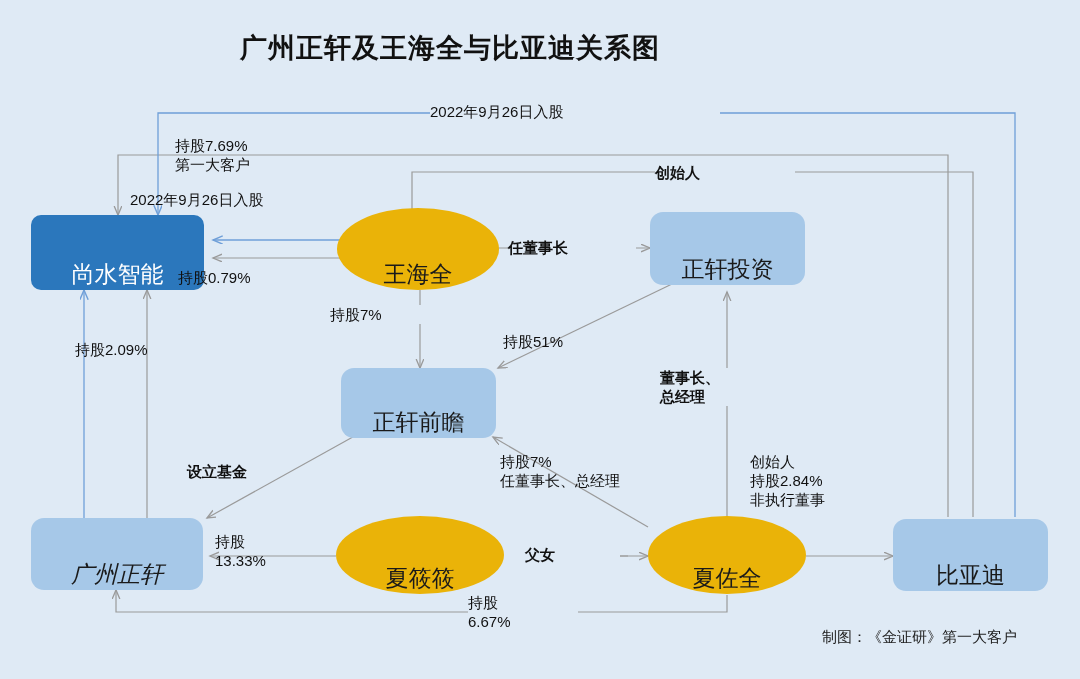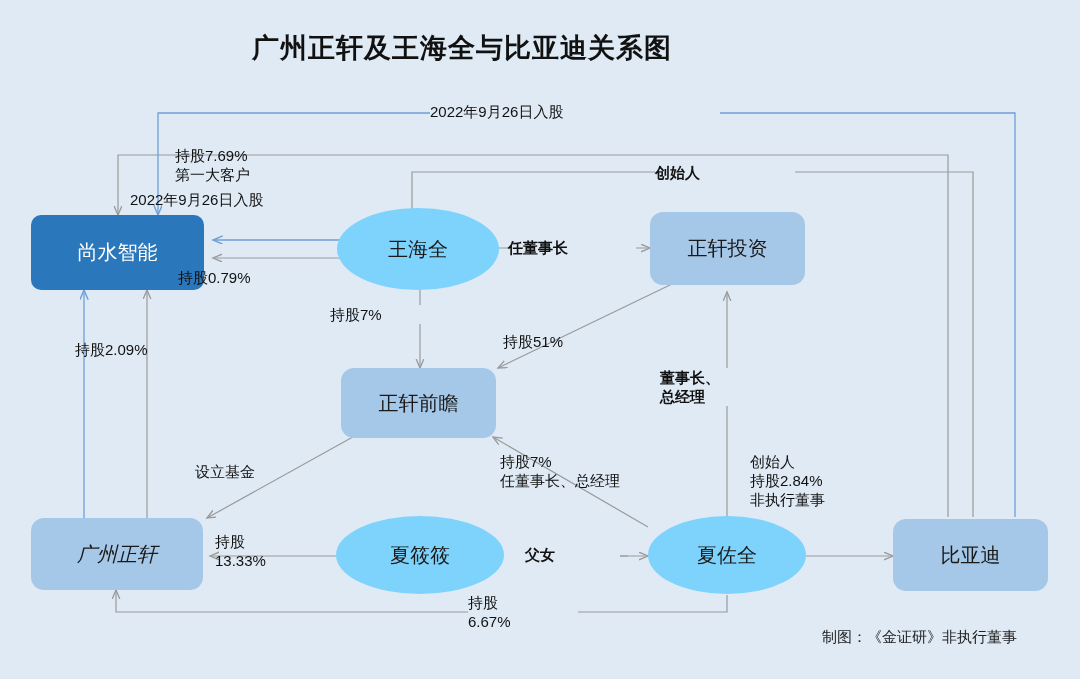--- a/index.html
+++ b/index.html
@@ -11,36 +11,35 @@
     position:relative;
   }
   #stage{position:relative;width:1080px;height:679px;}
 
   
   .title{
     position:absolute;top:30px;left:0;width:900px;
     text-align:center;
     font-size:27px;font-weight:bold;color:#111;
     letter-spacing:1px;
-    padding-left:12px;
   }
 
   
   #edges{position:absolute;left:0;top:0;width:1080px;height:679px;}
 
   
   .node{
     position:absolute;
-    display:flex;align-items:center;justify-content:center;
+    display:flex;align-items:flex-end;justify-content:center;
     text-align:center;
-    font-size:20px;color:#1a1a1a;
+    font-size:23px;color:#1a1a1a;
     z-index:5;
   }
   .node.rect{border-radius:13px;background:#a6c8e8;}
-  .node.ell{border-radius:50%;background:#7dd3fc;}
+  .node.ell{border-radius:50%;background:#eab308;}
   .node.dark{background:#2b77bc;color:#ffffff;border-radius:10px;}
 
   
   .lbl{
     position:absolute;
     font-size:15px;color:#111;
     text-align:left;
     line-height:1.28;
     white-space:pre-line;
     z-index:6;
@@ -139,53 +138,53 @@
   <div class="node ell" style="left:648px;top:516px;width:158px;height:78px;">
     <span>夏佐全</span>
   </div>
 
   <div class="node rect" style="left:893px;top:519px;width:155px;height:72px;">
     <span>比亚迪</span>
   </div>
 
   <div class="lbl" style="left:430px;top:102px;width:290px;background:#dfeaf5;">2022年9月26日入股</div>
 
-  <div class="lbl" style="left:175px;top:146px;width:180px;">持股7.69%
+  <div class="lbl" style="left:175px;top:136px;width:180px;">持股7.69%
 第一大客户</div>
 
   <div class="lbl" style="left:130px;top:190px;width:270px;">2022年9月26日入股</div>
 
   <div class="lbl b" style="left:655px;top:163px;width:140px;background:#dfeaf5;">创始人</div>
 
   <div class="lbl b" style="left:508px;top:238px;width:128px;background:#dfeaf5;">任董事长</div>
 
   <div class="lbl" style="left:178px;top:268px;width:170px;">持股0.79%</div>
 
   <div class="lbl" style="left:330px;top:305px;width:120px;background:#dfeaf5;">持股7%</div>
 
   <div class="lbl" style="left:503px;top:310px;width:130px;margin-top:22px;">持股51%</div>
 
   <div class="lbl" style="left:75px;top:340px;width:180px;">持股2.09%</div>
 
 
   <div class="lbl b" style="left:660px;top:368px;width:135px;background:#dfeaf5;">董事长、
 总经理</div>
 
-  <div class="lbl" style="left:195px;top:462px;width:140px;">设立基金</div>
+  <div class="lbl" style="left:187px;top:462px;width:140px;font-weight:bold;">设立基金</div>
 
   <div class="lbl" style="left:500px;top:452px;width:220px;">持股7%
 任董事长、总经理</div>
 
   <div class="lbl" style="left:750px;top:452px;width:175px;">创始人
 持股2.84%
 非执行董事</div>
 
   <div class="lbl" style="left:215px;top:532px;width:120px;">持股
 13.33%</div>
 
   <div class="lbl b" style="left:525px;top:545px;width:95px;background:#dfeaf5;">父女</div>
 
   <div class="lbl" style="left:468px;top:593px;width:110px;background:#dfeaf5;">持股
 6.67%</div>
 
-  <div class="credit" style="left:822px;top:628px;">制图：《金证研》非执行董事</div>
+  <div class="credit" style="left:822px;top:628px;">制图：《金证研》第一大客户</div>
 
 </div>
 
 </body></html>

